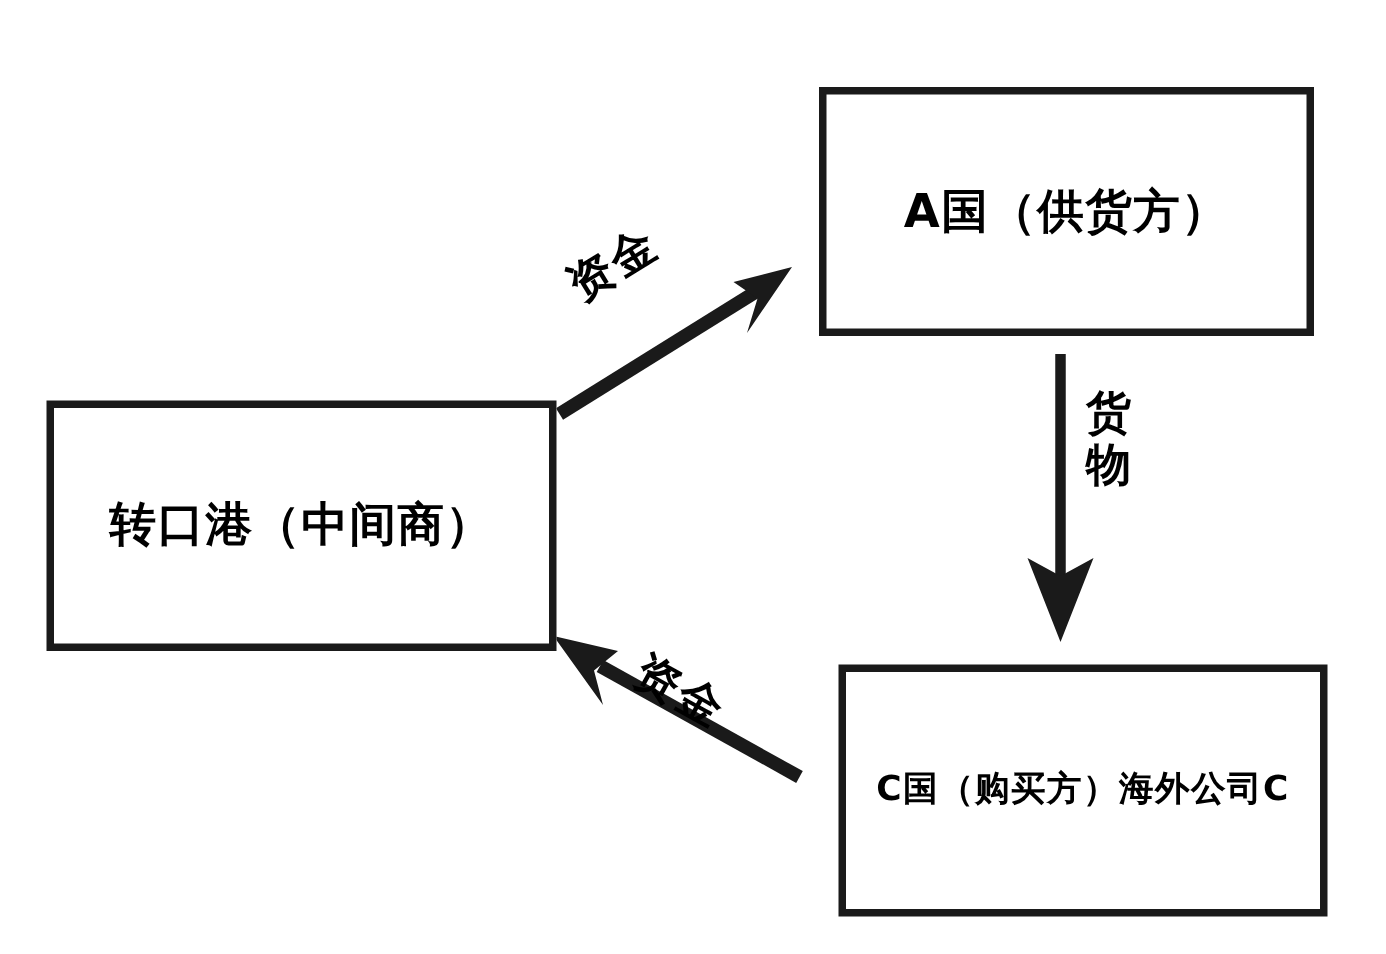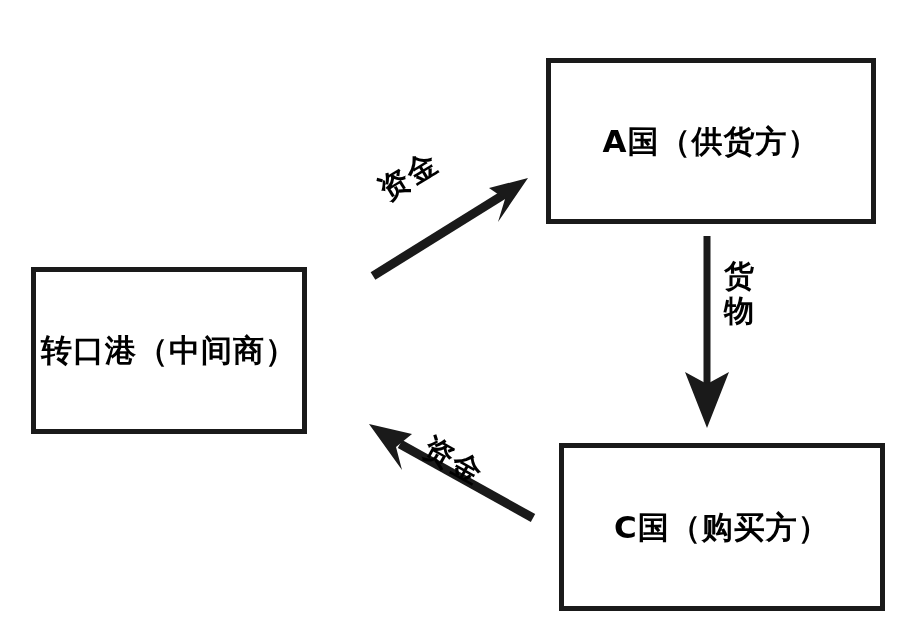--- a/index.html
+++ b/index.html
@@ -40,30 +40,30 @@
   #node-a {
     left: 546px;
     top: 58px;
     width: 330px;
     height: 166px;
     font-size: 31px;
   }
   #node-b {
     left: 31px;
     top: 267px;
-    width: 276px;
+    width: 340px;
     height: 167px;
     font-size: 31px;
   }
   #node-c {
     left: 559px;
     top: 443px;
     width: 326px;
     height: 168px;
-    font-size: 31px;
+    font-size: 23px;
   }
   #arrows {
     position: absolute;
     left: 0;
     top: 0;
     width: 924px;
     height: 636px;
     pointer-events: none;
   }
   .edge-label {
@@ -123,20 +123,21 @@
   <div class="node" id="node-a">
     <span class="line1">A国（供货方）</span>
   </div>
 
   <div class="node" id="node-b">
     <span class="line1">转口港（中间商）</span>
   </div>
 
   <div class="node" id="node-c">
     <span class="line1">C国（购买方）</span>
+    <span class="line2">海外公司C</span>
   </div>
 
   <div class="edge-label" id="label-funds-up">资金</div>
 
   <div class="edge-label" id="label-goods">
     <span class="ch">货</span>
     <span class="ch">物</span>
   </div>
 
   <div class="edge-label" id="label-funds-down">资金</div>

